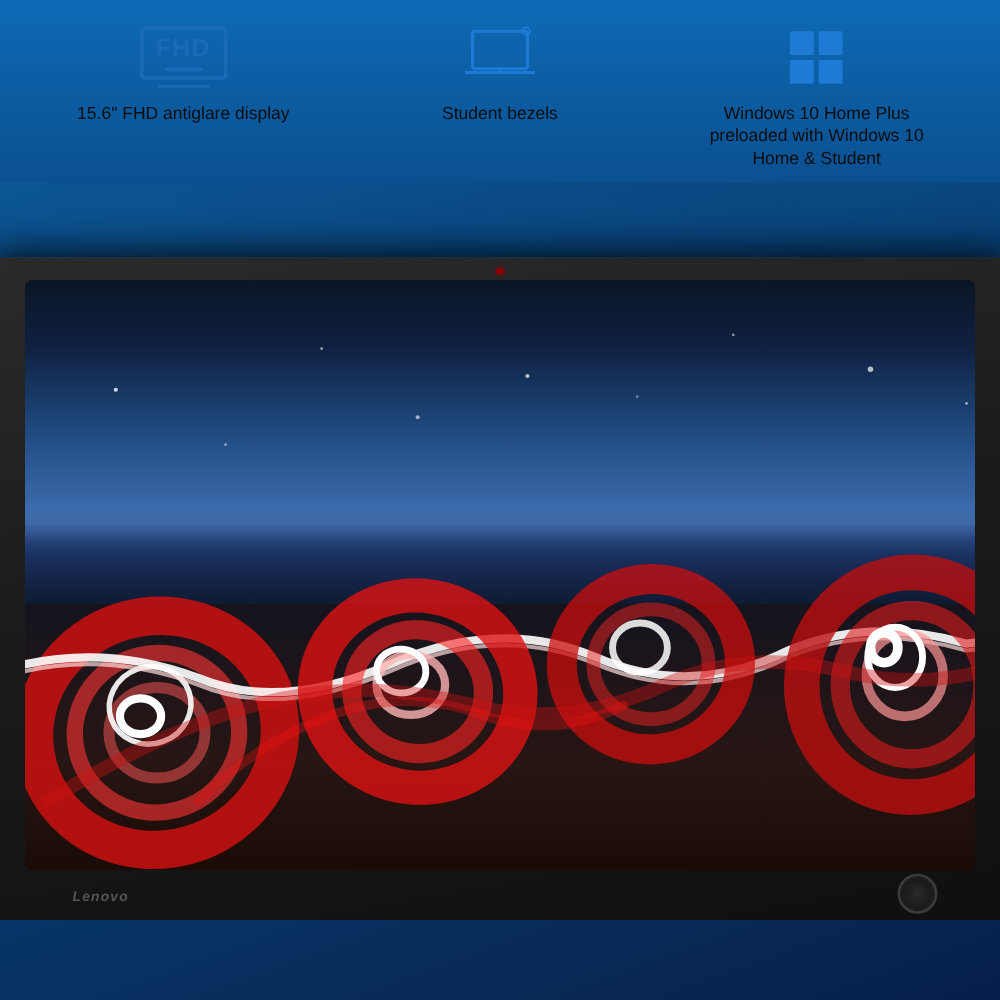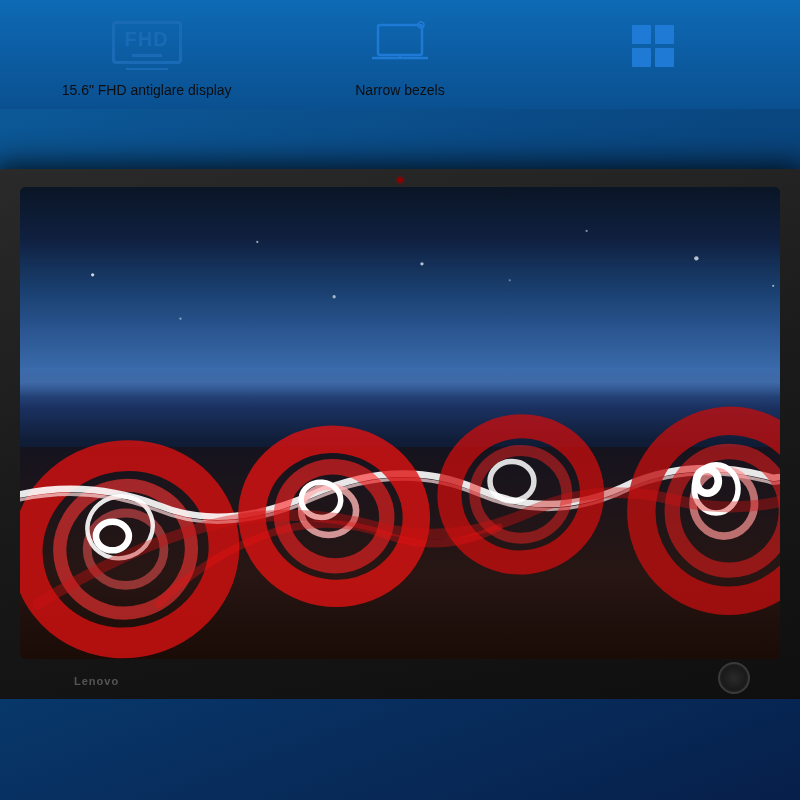--- a/index.html
+++ b/index.html
@@ -182,23 +182,24 @@
       top: 0;
       left: 0;
       width: 100%;
       height: 100%;
     }
 
     
     .lenovo-logo {
       position: absolute;
       bottom: 12px;
-      left: 84px;
+      left: 68px;
       color: #555;
       font-size: 11px;
+      font-style: italic;
       font-weight: bold;
       letter-spacing: 1px;
     }
 
     
     .fingerprint-reader {
       position: absolute;
       bottom: 5px;
       right: 60px;
       width: 32px;
@@ -256,34 +257,35 @@
 
           <line x1="2" y1="37" x2="58" y2="37" stroke="#1e7ad4" stroke-width="2.5"></line>
 
           <line x1="30" y1="34" x2="30" y2="37" stroke="#1e7ad4" stroke-width="2"></line>
 
           <circle cx="51" cy="4" r="3" stroke="#1e7ad4" stroke-width="1.5" fill="none"></circle>
           <line x1="51" y1="1" x2="51" y2="-2" stroke="#1e7ad4" stroke-width="1.5"></line>
           <line x1="49" y1="-2" x2="53" y2="-2" stroke="#1e7ad4" stroke-width="1.5"></line>
         </svg>
       </div>
-      <span class="feature-label">Narrow bezels</span>
+      <span class="feature-label">Student bezels</span>
     </div>
 
 
     <div class="feature-item">
       <div class="feature-icon">
         <svg class="windows-svg" viewBox="0 0 46 46" fill="none" xmlns="http://www.w3.org/2000/svg">
 
           <rect x="2" y="2" width="19" height="19" rx="1" fill="#1e7ad4"></rect>
           <rect x="25" y="2" width="19" height="19" rx="1" fill="#1e7ad4"></rect>
           <rect x="2" y="25" width="19" height="19" rx="1" fill="#1e7ad4"></rect>
           <rect x="25" y="25" width="19" height="19" rx="1" fill="#1e7ad4"></rect>
         </svg>
       </div>
+      <span class="feature-label">Windows 10 Home Plus preloaded with Windows 10 Home &amp; Student</span>
     </div>
 
   </div>
 
   <div class="laptop-section">
 
     <div class="laptop-outer">
 
       <div class="webcam-dot"></div>
 

